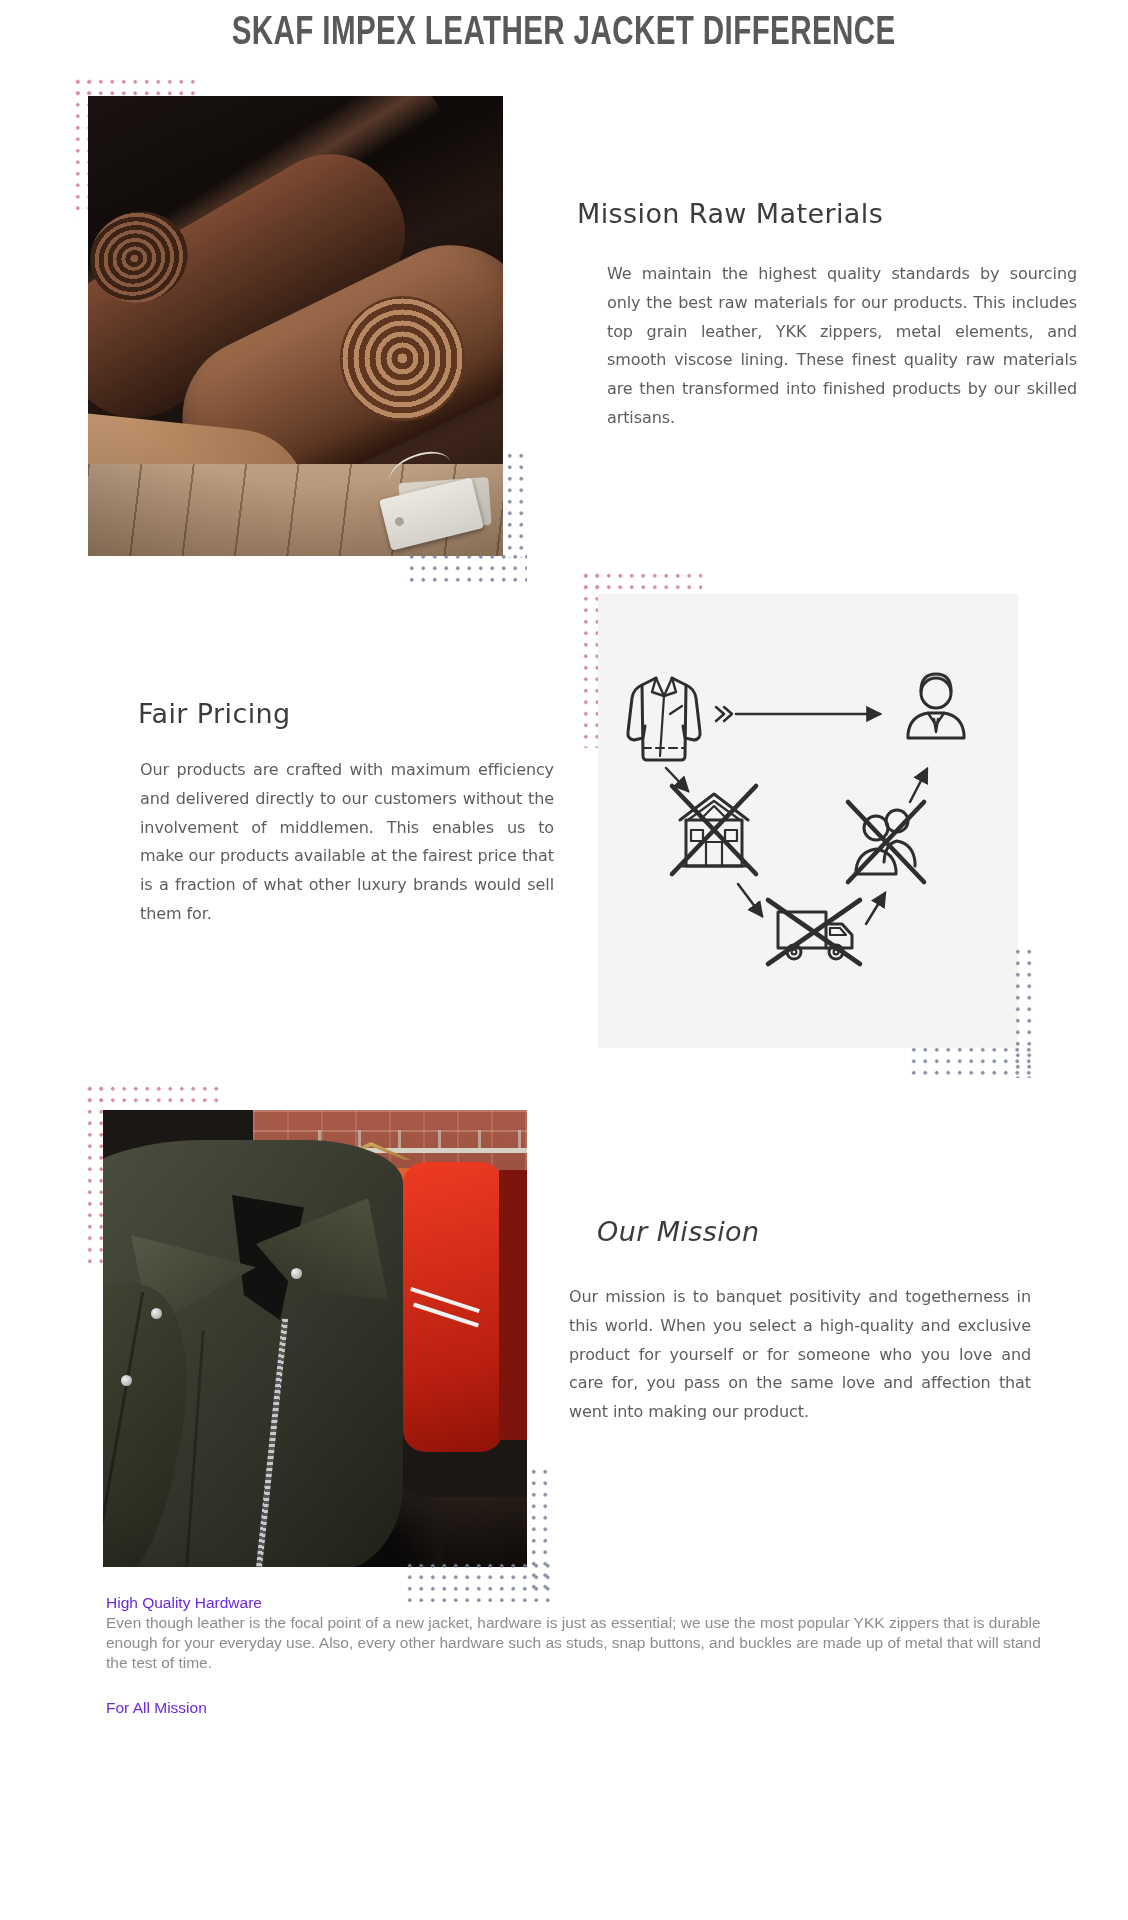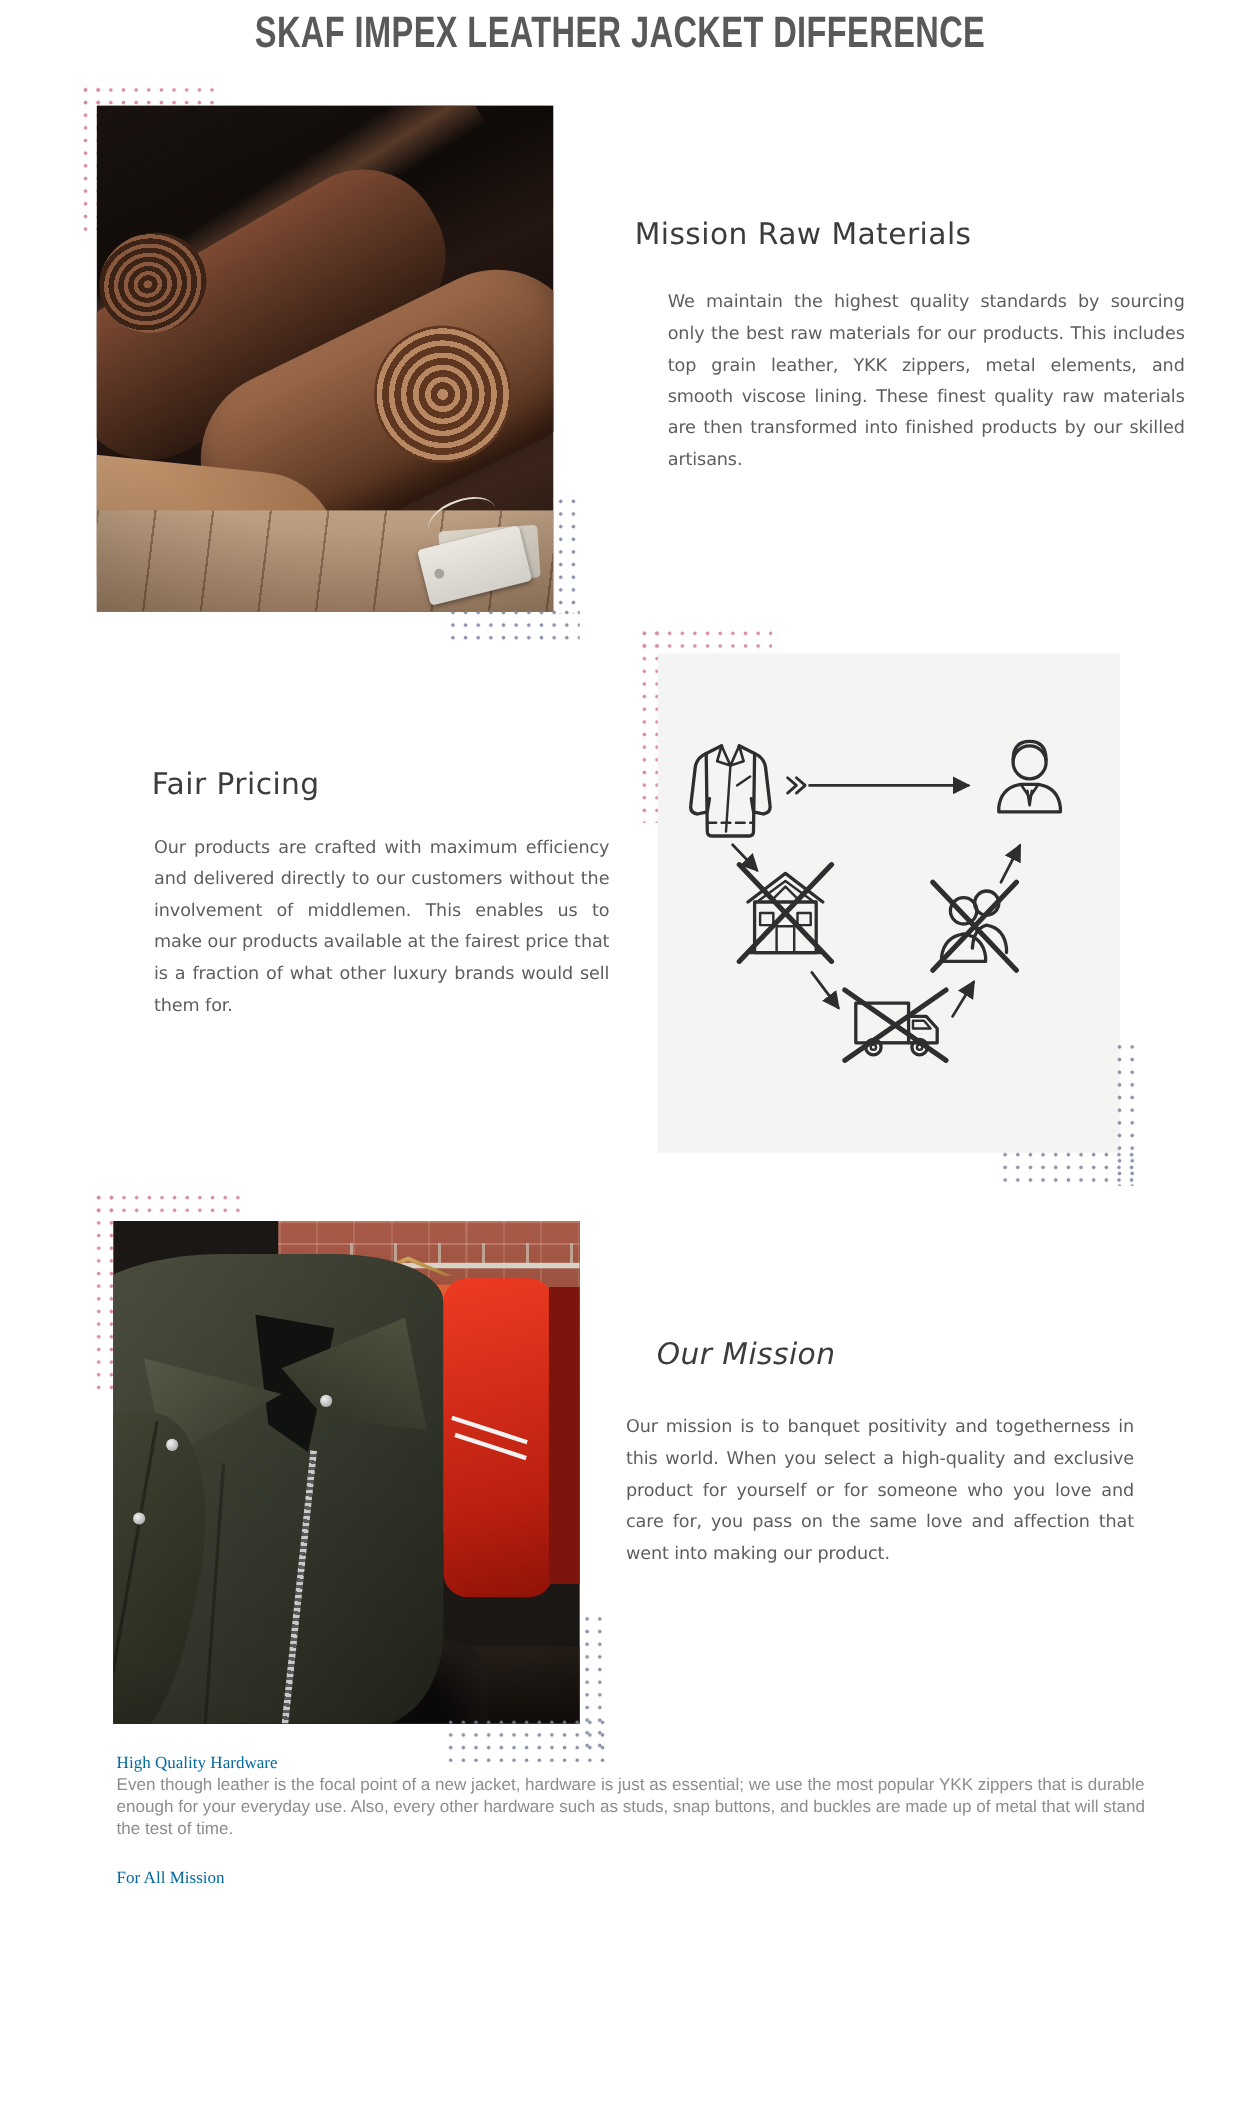--- a/index.html
+++ b/index.html
@@ -6,21 +6,21 @@
   .canvas{position:relative;width:1128px;height:1920px;margin:0 auto;background:#ffffff;overflow:hidden;
           font-family:"DejaVu Sans",sans-serif;}
   .abs{position:absolute;}
 
   
   .title-wrap{position:absolute;top:8px;left:0;width:100%;display:flex;justify-content:center;}
   .page-title{font-family:"Liberation Sans",sans-serif;font-weight:700;font-size:40px;color:#58595b;
               white-space:nowrap;transform:scaleX(0.74);transform-origin:center;letter-spacing:0.5px;}
   .h2{font-size:27px;font-weight:500;color:#3c3c3e;letter-spacing:0.4px;}
   .para{font-size:16px;line-height:1.8;color:#5d5d5d;text-align:justify;letter-spacing:-0.1px;}
-  .smallhead{font-family:Liberation Serif, serif;font-size:15.5px;line-height:1.3;color:#0369a1;}
+  .smallhead{font-family:Liberation Sans, sans-serif;font-size:15.5px;line-height:1.3;color:#6d28d9;}
   .smallpara{font-family:"Liberation Sans",sans-serif;font-size:15.5px;line-height:1.3;color:#8d8d8d;}
 
   
   .dots{position:absolute;background-image:radial-gradient(circle,var(--c) 1.6px,rgba(0,0,0,0) 1.9px);
         background-size:11.5px 11.5px;}
   .dots.pink{--c:#d88fa2;}
   .dots.slate{--c:#76809a;opacity:.85;}
 
   
   .img1{left:88px;top:96px;width:415px;height:460px;overflow:hidden;

